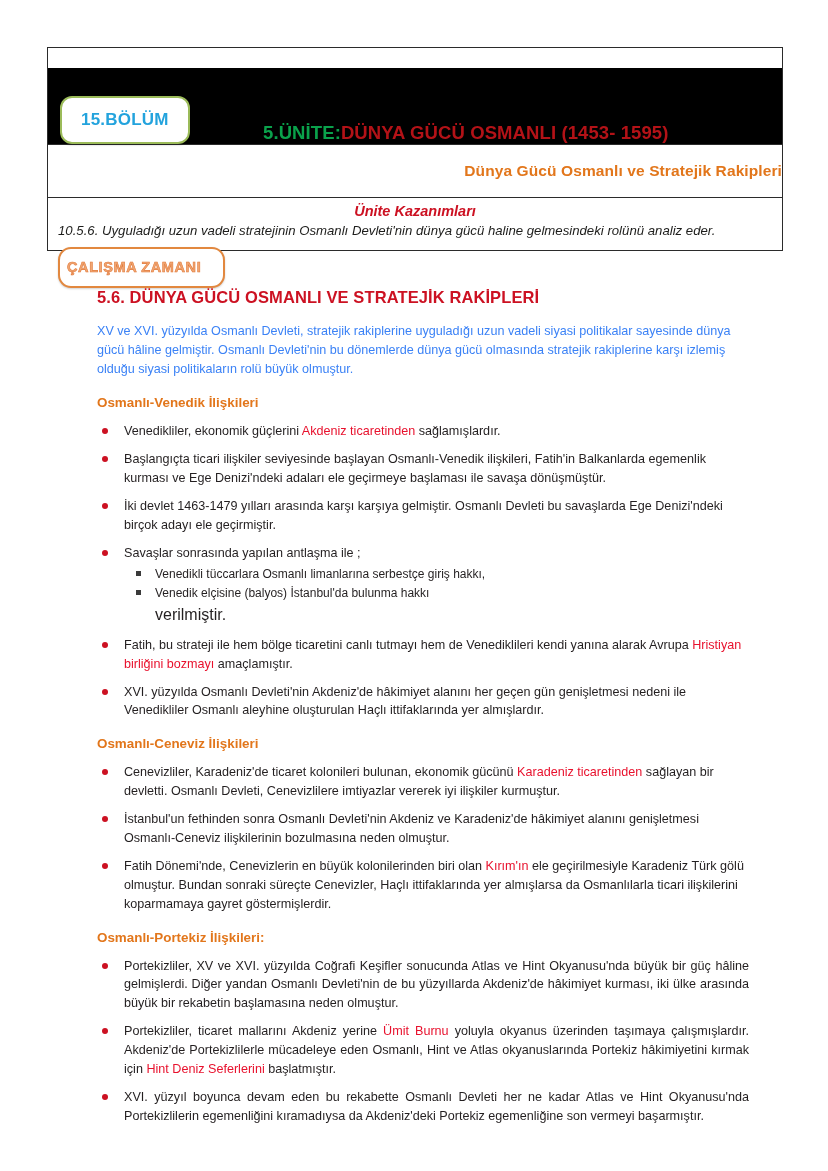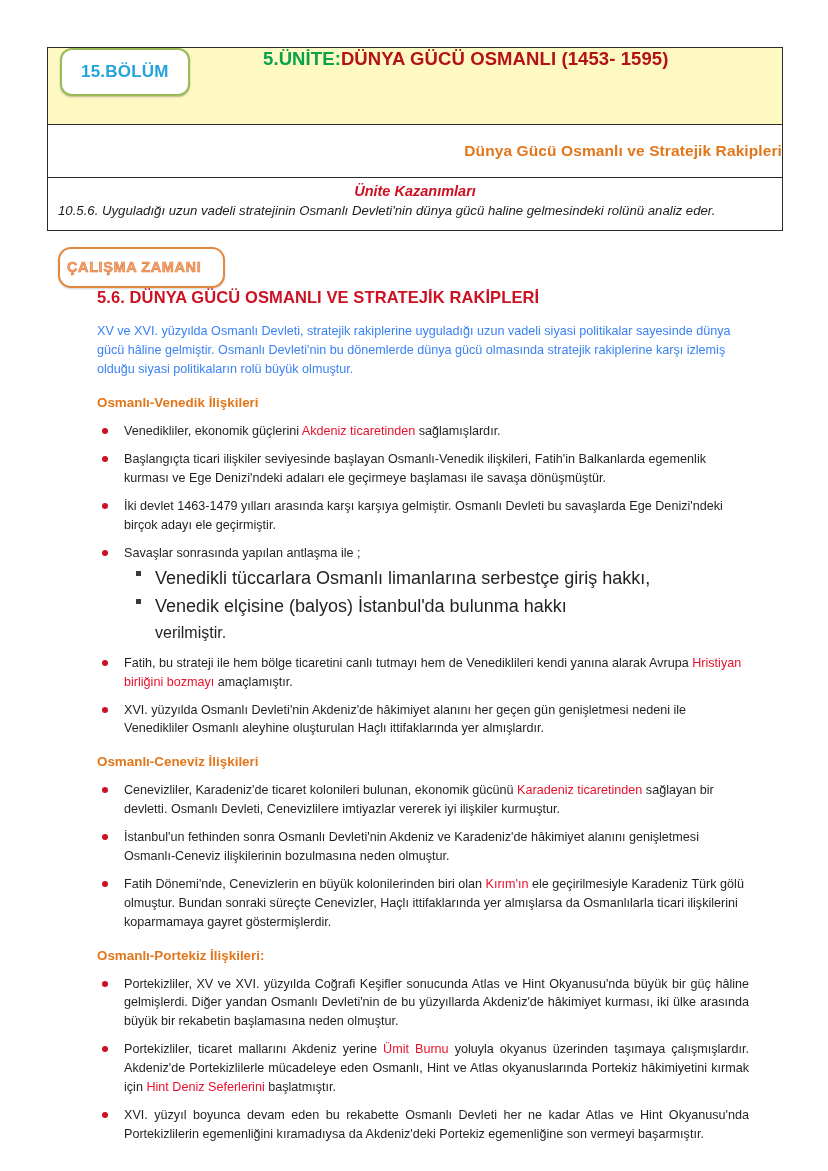--- a/index.html
+++ b/index.html
@@ -30,26 +30,27 @@
     position: absolute;
     left: 47px;
     top: 47px;
     width: 736px;
     box-sizing: border-box;
     border: 1.5px solid #2b2b2b;
     background: #ffffff;
   }
 
   .header-band {
-    background: #fef9c3;
+    background: #000000;
     height: 76px;
     display: flex;
-    align-items: flex-start;
+    align-items: flex-end;
     position: relative;
     border-bottom: 1.5px solid #2b2b2b;
+    margin-top: 20px;
   }
 
   .chapter-badge {
     margin-left: 12px;
     background: #ffffff;
     border: 2px solid #9bbb59;
     border-radius: 12px;
     padding: 13px 19px 14px 19px;
     box-shadow: 0 1px 2px rgba(0,0,0,0.28);
     line-height: 1;
@@ -193,21 +194,21 @@
 
   ul.subbullets {
     list-style: none;
     margin: 2px 0 0 0;
     padding: 0;
   }
   ul.subbullets > li {
     position: relative;
     padding-left: 31px;
     margin-bottom: 1px;
-    font-size: 18px;
+    font-size: 12px;
     line-height: 1.5;
   }
   ul.subbullets > li::before {
     content: "";
     position: absolute;
     left: 12px;
     top: 6px;
     width: 5px;
     height: 5px;
     background: #3a3a3a;

